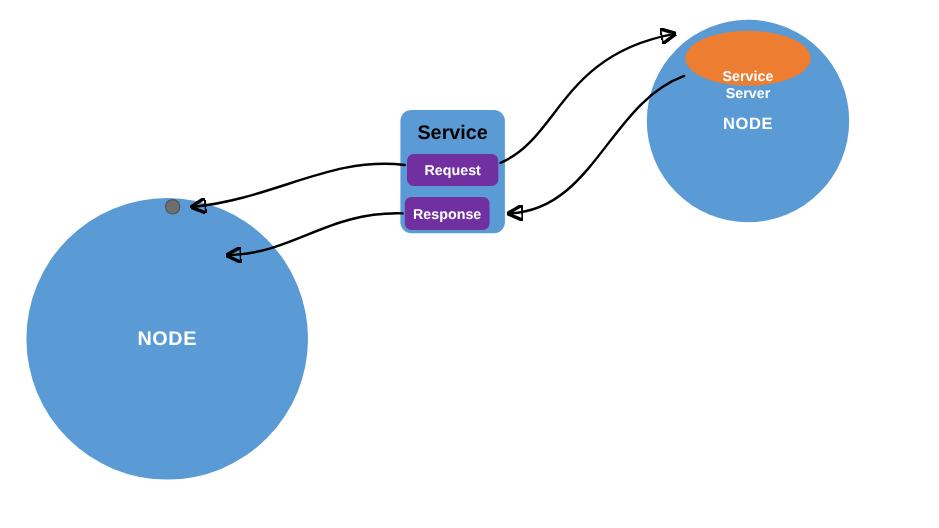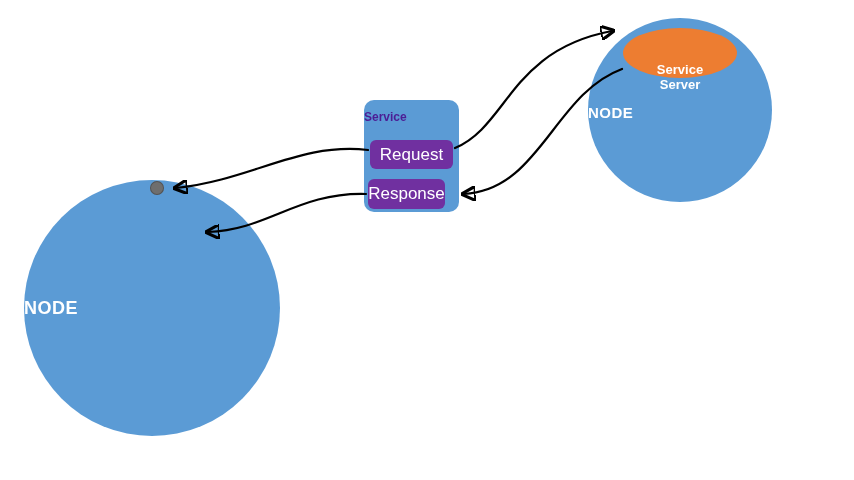--- a/index.html
+++ b/index.html
@@ -27,20 +27,21 @@
     width: 256px; height: 256px;
   }
   #right-node {
     left: 588px; top: 18px;
     width: 184px; height: 184px;
   }
   .node-label {
     position: absolute;
     left: 0;
     width: 100%;
+    text-align: center;
     color: #ffffff;
     font-weight: bold;
     letter-spacing: 0.5px;
   }
   #left-node .node-label { top: 118px; font-size: 18px; }
   #right-node .node-label { top: 86px; font-size: 15px; }
 
   
   .badge-ellipse {
     position: absolute;
@@ -84,34 +85,35 @@
     position: absolute;
     left: 364px; top: 100px;
     width: 95px; height: 112px;
     border-radius: 10px;
     background: var(--node-blue, #5b9bd5);
   }
   #service-title {
     position: absolute;
     top: 10px; left: 0;
     width: 100%;
-    color: #4c1d95;
+    text-align: center;
+    color: #000000;
     font-weight: bold;
-    font-size: 12px;
+    font-size: 18px;
   }
   .message-pill {
     position: absolute;
     background: var(--message-purple, #7030a0);
     border-radius: 6px;
     display: flex;
     align-items: center;
     justify-content: center;
     color: #ffffff;
-    font-weight: normal;
-    font-size: 17px;
+    font-weight: bold;
+    font-size: 13px;
   }
   #request-box {
     left: 6px; top: 40px;
     width: 83px; height: 29px;
   }
   #response-box {
     left: 4px; top: 79px;
     width: 77px; height: 30px;
   }
 

